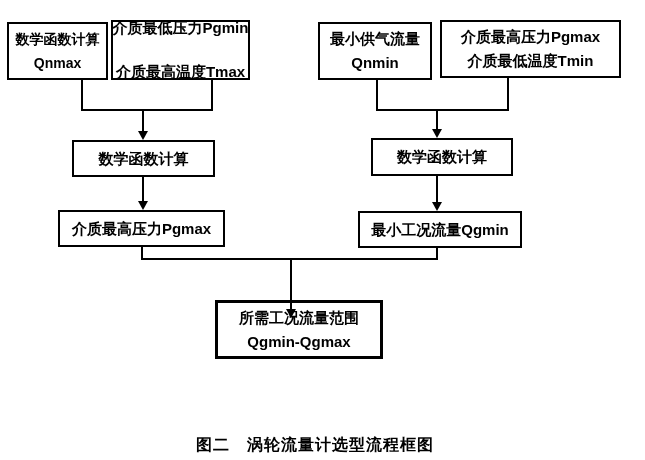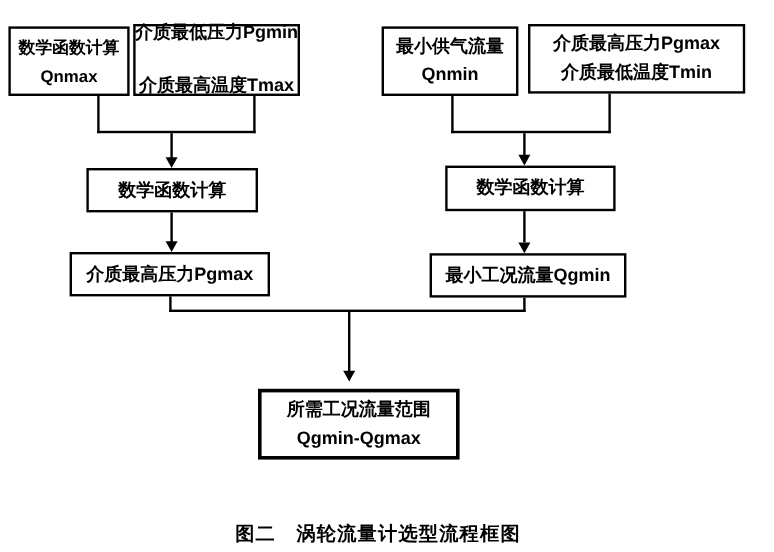--- a/index.html
+++ b/index.html
@@ -47,21 +47,21 @@
   }
   
   #n-qnmax      { left: 7px;   top: 22px;  width: 101px; height: 58px; font-size: 14px; }
   #n-pgmin-tmax { left: 111px; top: 20px;  width: 139px; height: 60px; gap: 20px; }
   #n-qnmin      { left: 318px; top: 22px;  width: 114px; height: 58px; }
   #n-pgmax-tmin { left: 440px; top: 20px;  width: 181px; height: 58px; }
   #n-calc-left  { left: 72px;  top: 140px; width: 143px; height: 37px; }
   #n-calc-right { left: 371px; top: 138px; width: 142px; height: 38px; }
   #n-qgmax      { left: 58px;  top: 210px; width: 167px; height: 37px; }
   #n-qgmin      { left: 358px; top: 211px; width: 164px; height: 37px; }
-  #n-range      { left: 215px; top: 324px; width: 168px; height: 59px; }
+  #n-range      { left: 215px; top: 300px; width: 168px; height: 59px; }
 </style>
 </head>
 <body>
 
 <div id="canvas">
 
   <div class="node" id="n-qnmax">
     <span class="txt">数学函数计算</span>
     <span class="txt">Qnmax</span>
   </div>

